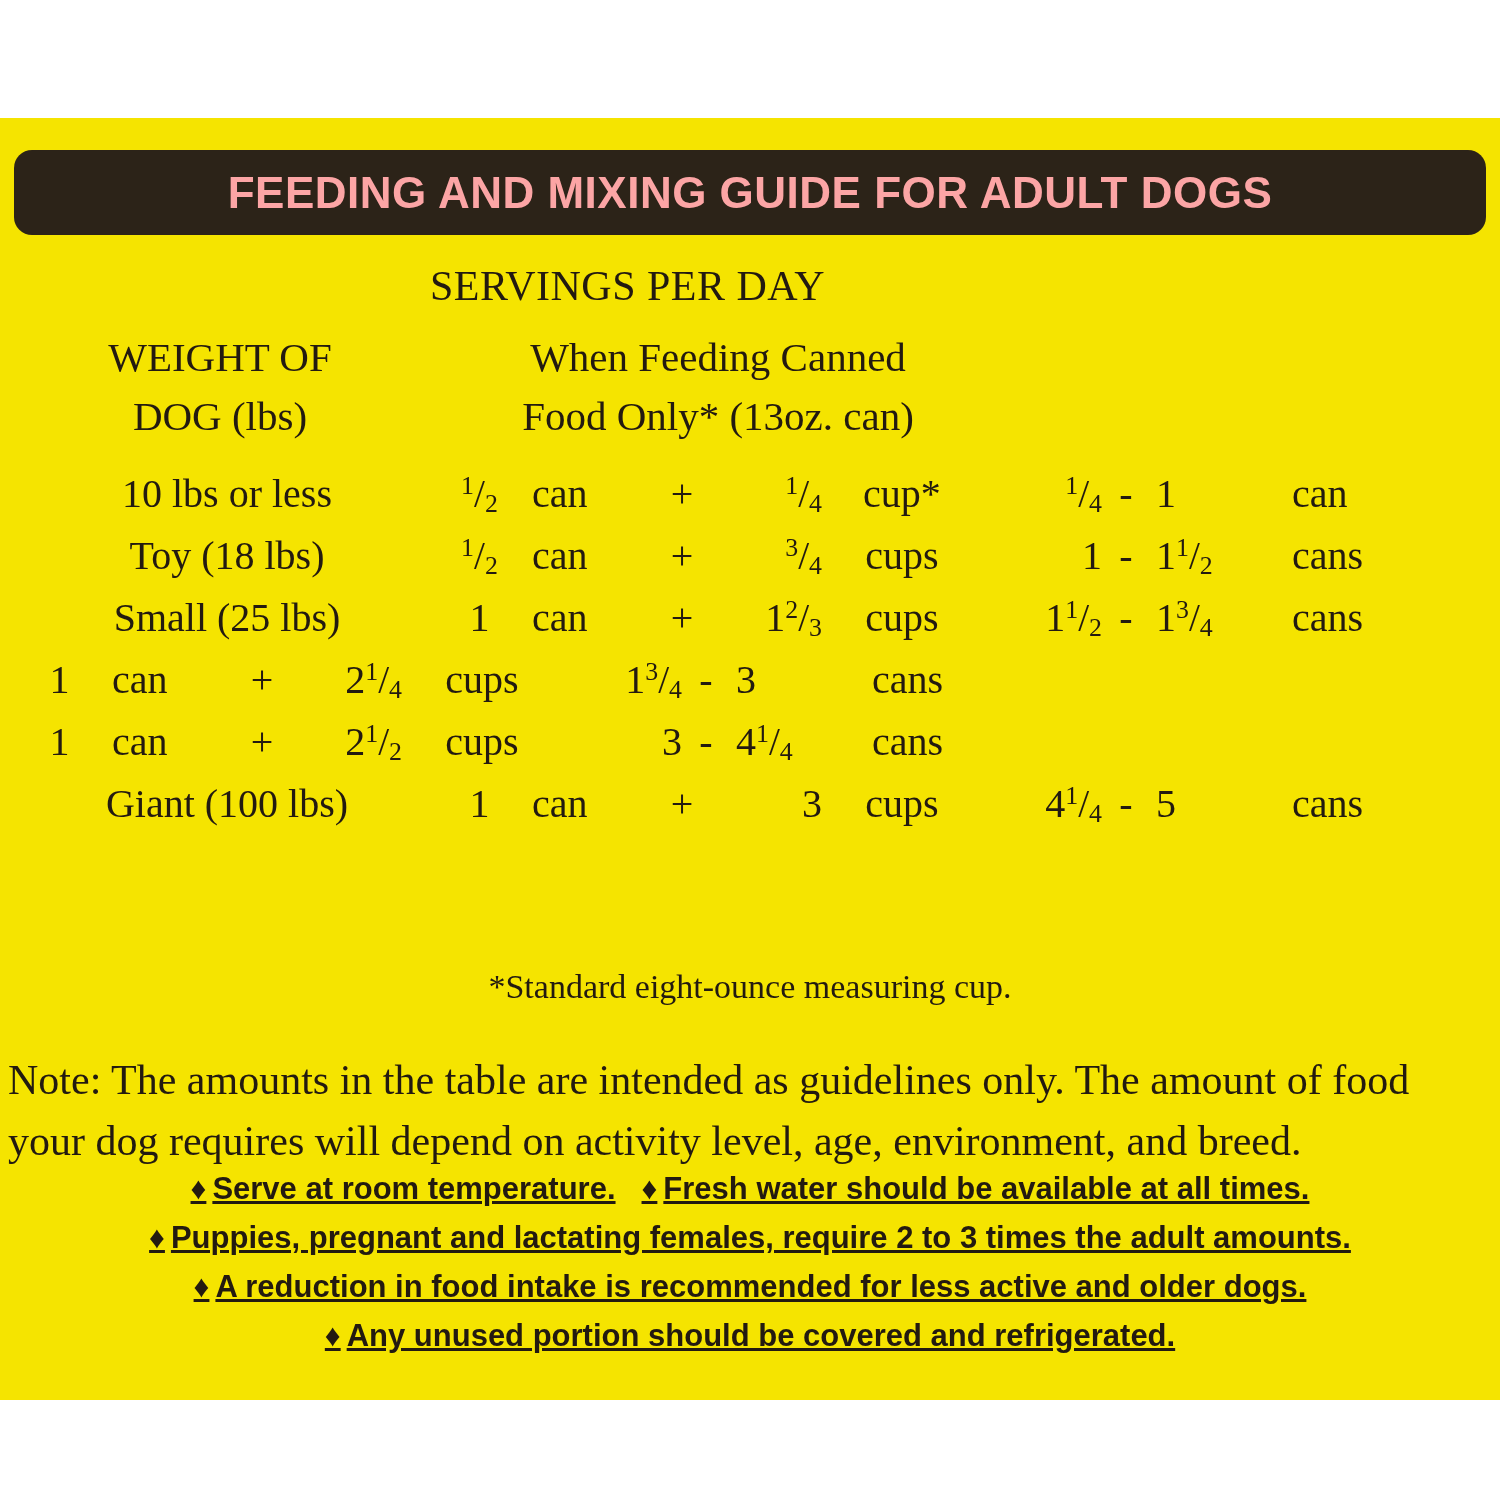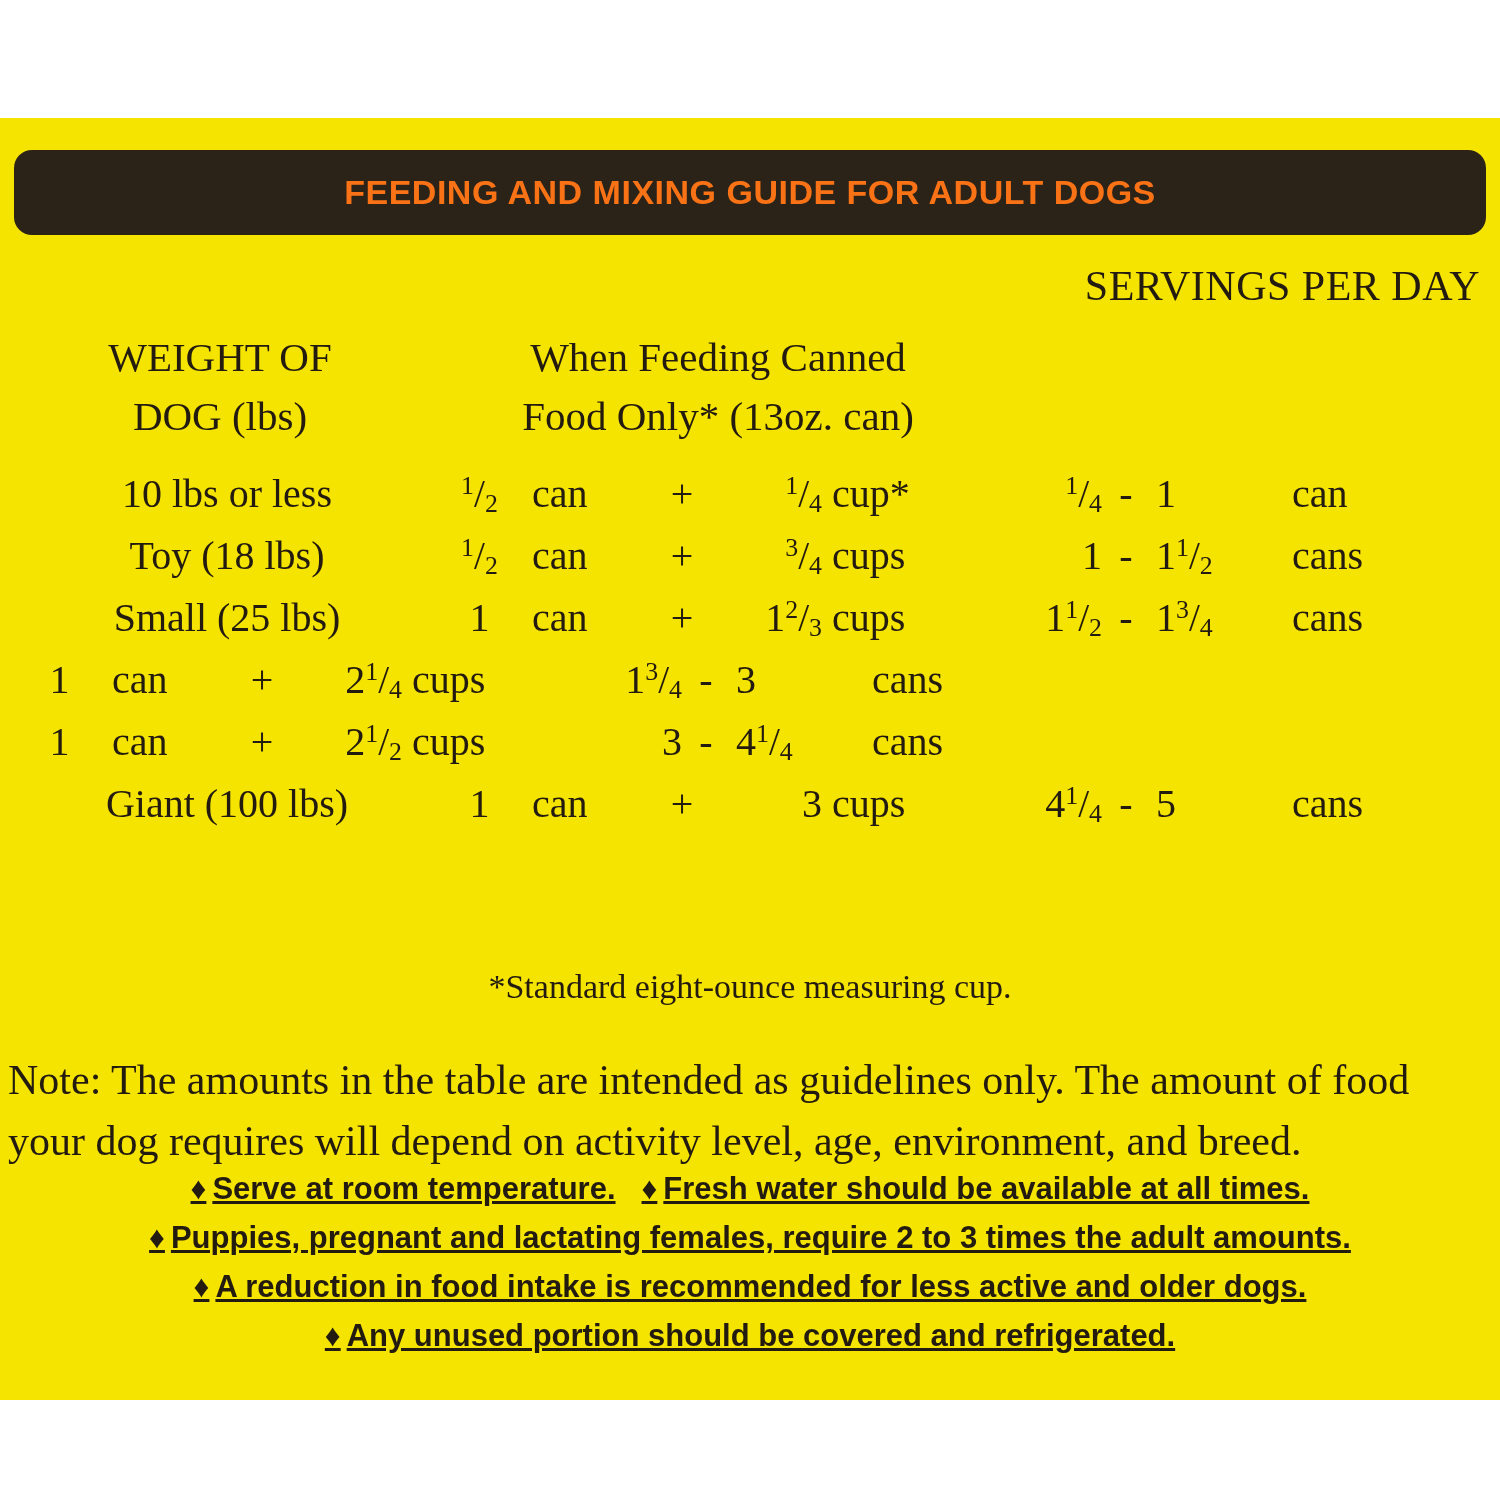--- a/index.html
+++ b/index.html
@@ -38,32 +38,32 @@
     height: 85px;
     background: #2c2318;
     border-radius: 18px;
     display: flex;
     align-items: center;
     justify-content: center;
   }
   .header-bar .title {
     font-family: "Liberation Sans", sans-serif;
     font-weight: bold;
-    color: #f97316;
-    font-size: 34px;
+    color: #fca5a5;
+    font-size: 44px;
     letter-spacing: 0.5px;
     white-space: nowrap;
   }
 
   .servings-per-day {
     position: absolute;
     top: 262px;
     left: 430px;
     width: 1050px;
-    text-align: right;
+    text-align: left;
     font-size: 42px;
     letter-spacing: 0.5px;
   }
 
   .col-heads {
     position: absolute;
     top: 328px;
     left: 0;
     width: 1500px;
     display: flex;
@@ -110,21 +110,21 @@
     width: 70px;
     text-align: center;
   }
   .cell-cup-amt {
     width: 105px;
     text-align: right;
     white-space: nowrap;
   }
   .cell-cup-word {
     width: 140px;
-    text-align: left;
+    text-align: center;
     padding-left: 10px;
     white-space: nowrap;
   }
   .cell-only-lo {
     width: 130px;
     text-align: right;
     white-space: nowrap;
   }
   .cell-dash {
     width: 48px;

